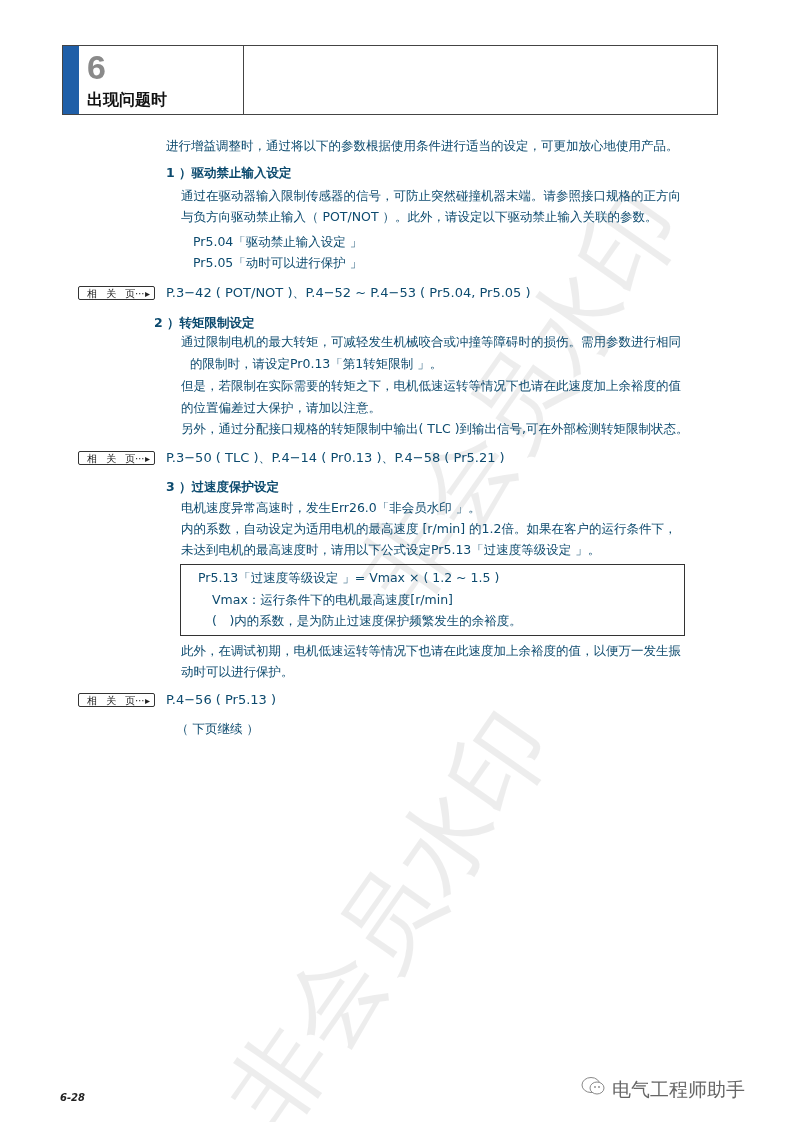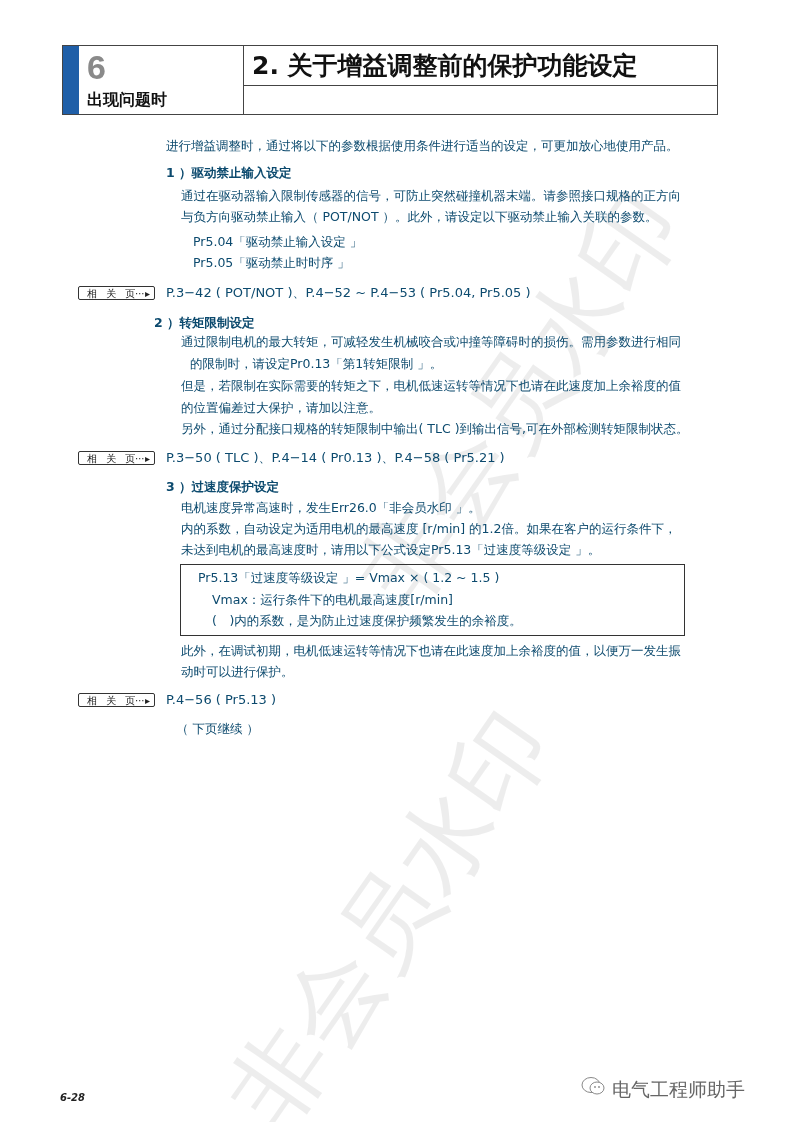--- a/index.html
+++ b/index.html
@@ -28,32 +28,29 @@
 
 <div class="watermark" style="left:200px;top:1080px;">非会员水印</div>
 <div class="watermark" style="left:330px;top:560px;">非会员水印</div>
 
 <div class="header">
   <div class="hdr-bar"></div>
   <div class="hdr-left">
     <div class="chap-num">6</div>
     <div class="chap-title">出现问题时</div>
   </div>
-  <div class="hdr-right-top">
-    <div class="sec-title">2. 关于增益调整前的保护功能设定</div>
-  </div>
 </div>
 
 <div class="t" style="left:166px;top:138px;">进行增益调整时，通过将以下的参数根据使用条件进行适当的设定，可更加放心地使用产品。</div>
 
 <div class="t b" style="left:166px;top:165px;">1 ）驱动禁止输入设定</div>
 <div class="t" style="left:181px;top:188px;">通过在驱动器输入限制传感器的信号，可防止突然碰撞机器末端。请参照接口规格的正方向</div>
 <div class="t" style="left:181px;top:209px;">与负方向驱动禁止输入（ POT/NOT ）。此外，请设定以下驱动禁止输入关联的参数。</div>
 <div class="t" style="left:193px;top:234px;">Pr5.04「驱动禁止输入设定 」</div>
-<div class="t" style="left:193px;top:255px;">Pr5.05「驱动禁止时时序 」</div>
+<div class="t" style="left:193px;top:255px;">Pr5.05「动时可以进行保护 」</div>
 
 <div class="ref-tag" style="top:286px;">
   <span>相 关 页</span>
   <span class="ref-arrow">⋯▸</span>
 </div>
 <div class="t" style="left:166px;top:285px;font-size:13px;">P.3−42 ( POT/NOT )、P.4−52 ~ P.4−53 ( Pr5.04, Pr5.05 )</div>
 
 <div class="t b" style="left:154px;top:315px;">2 ）转矩限制设定</div>
 <div class="t" style="left:181px;top:334px;">通过限制电机的最大转矩，可减轻发生机械咬合或冲撞等障碍时的损伤。需用参数进行相同</div>
 <div class="t" style="left:190px;top:356px;">的限制时，请设定Pr0.13「第1转矩限制 」。</div>

